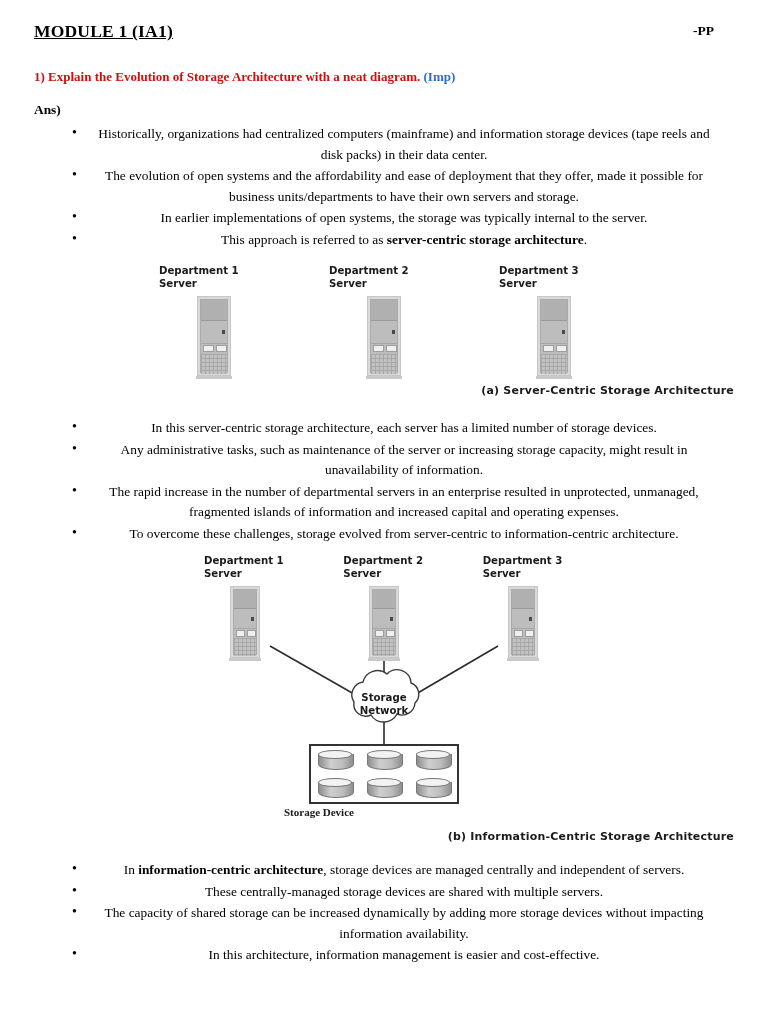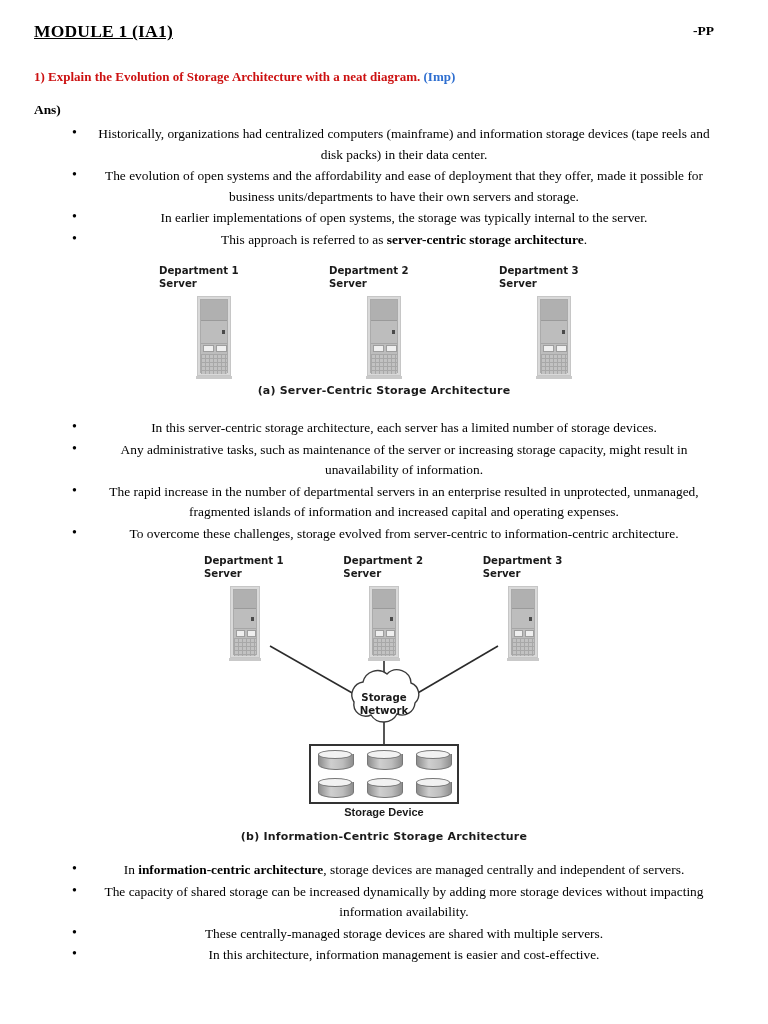--- a/index.html
+++ b/index.html
@@ -179,21 +179,21 @@
     bottom: -4px;
     width: calc(100% + 4px);
     height: 3px;
     background: #c9c9c9;
   }
 
   .fig-caption {
     font-family: "DejaVu Sans", "Liberation Sans", sans-serif;
     font-weight: bold;
     font-size: 11px;
-    text-align: center;
+    text-align: right;
     color: #1a1a1a;
     letter-spacing: 0.2px;
   }
   .cap-a { margin-top: 8px; }
 
   
   .fig-b-stage {
     position: relative;
     width: 360px;
     margin: 0 auto;
@@ -264,22 +264,21 @@
     background: #f2f2f2;
     border: 1px solid #777;
     border-radius: 50%;
     box-sizing: border-box;
   }
   .storage-dev-label {
     position: absolute;
     left: 80px;
     top: 252px;
     width: 200px;
-    text-align: center;
-    font-family: Liberation Sans, sans-serif;
+    font-family: Liberation Serif, serif;
     font-weight: bold;
     font-size: 11px;
     color: #1a1a1a;
   }
   .cap-b { margin-top: 18px; }
 </style>
 </head>
 <body>
 
 <div class="page">
@@ -484,18 +483,18 @@
       </div>
 
       <div class="storage-dev-label">Storage Device</div>
     </div>
 
     <div class="fig-caption cap-b">(b) Information-Centric Storage Architecture</div>
   </div>
 
   <ul class="bullets">
     <li><span>In </span><span class="bold">information-centric architecture</span><span>, storage devices are managed centrally and independent of servers.</span></li>
+    <li>These centrally-managed storage devices are shared with multiple servers.</li>
     <li>The capacity of shared storage can be increased dynamically by adding more storage devices without impacting information availability.</li>
-    <li>These centrally-managed storage devices are shared with multiple servers.</li>
     <li>In this architecture, information management is easier and cost-effective.</li>
   </ul>
 
 </div>
 
 </body></html>

